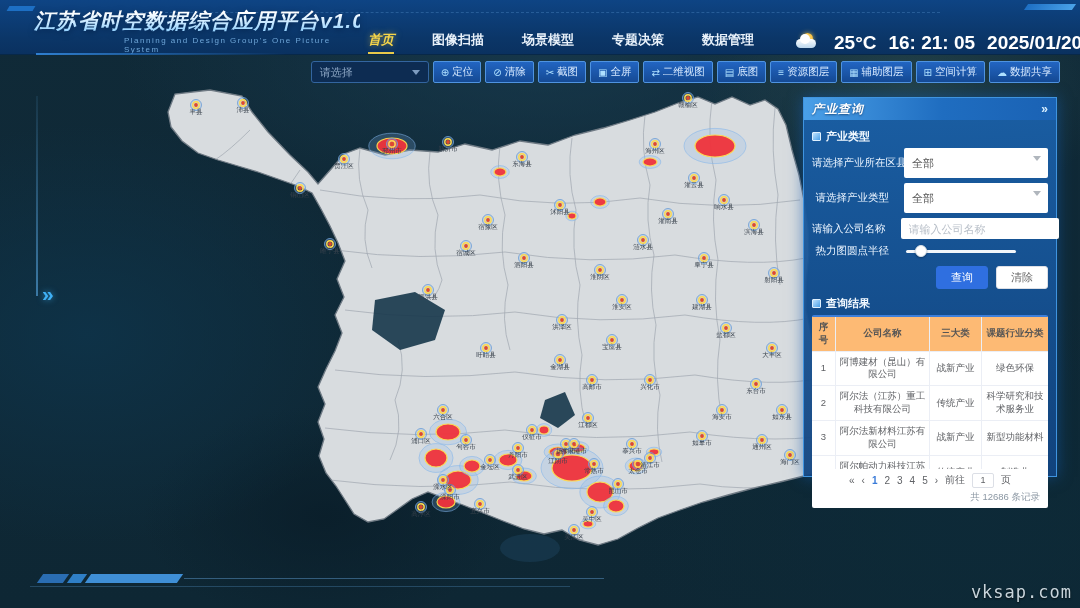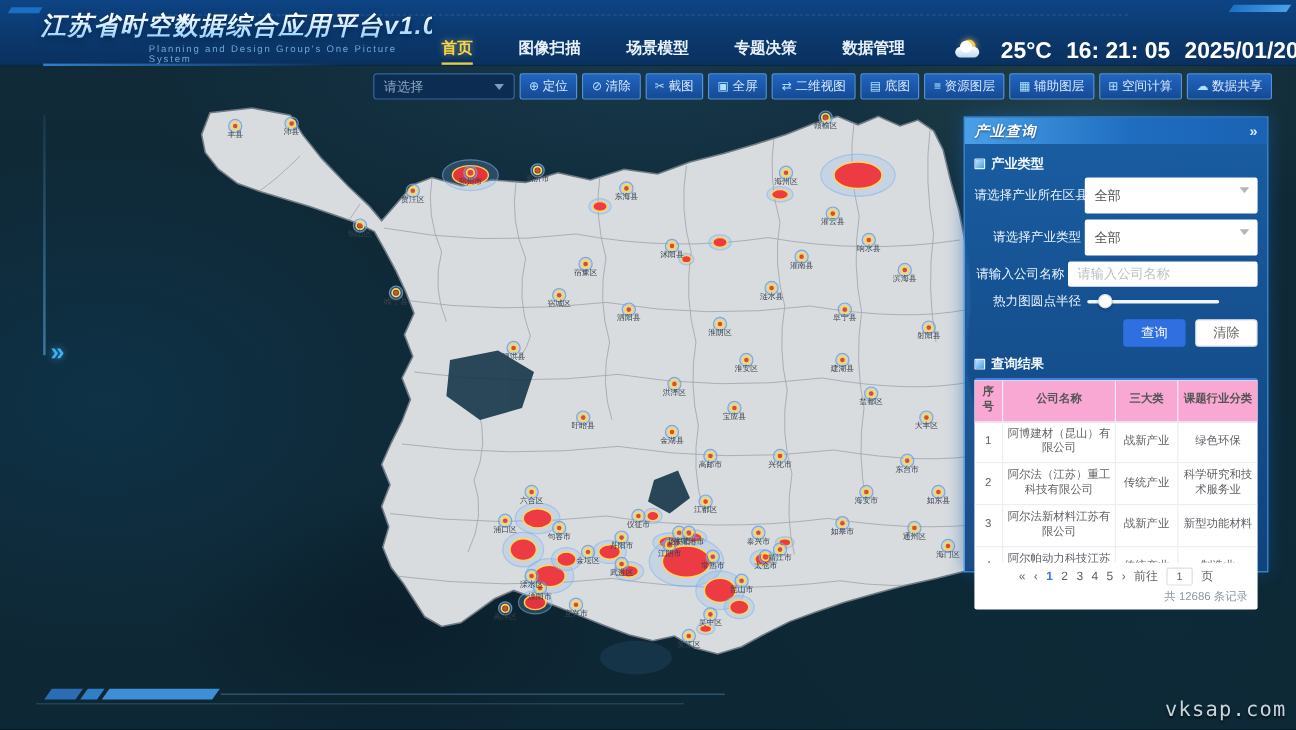--- a/index.html
+++ b/index.html
@@ -20,21 +20,21 @@
   .brand-title{font-size:21px;font-weight:900;font-style:italic;letter-spacing:1px;
     background:linear-gradient(180deg,#ffffff 20%,#8fd0ff 90%);-webkit-background-clip:text;background-clip:text;color:transparent;
     filter:drop-shadow(0 2px 3px rgba(0,20,50,.6));white-space:nowrap;}
   .brand-sub{font-size:8px;color:#6fa6d8;letter-spacing:1.5px;margin:1px 0 0 90px;}
   .hline1{position:absolute;left:130px;top:12px;width:810px;border-top:1px dashed rgba(120,180,240,.25);}
   .hline2{position:absolute;left:36px;top:46px;width:250px;height:2px;background:linear-gradient(90deg,#2f7fd0,rgba(47,127,208,0));}
   .corner-tl{position:absolute;left:8px;top:6px;width:26px;height:5px;background:#1d6fc4;transform:skewX(-30deg);}
   .corner-tr{position:absolute;right:6px;top:4px;width:48px;height:6px;background:linear-gradient(90deg,#1d6fc4,#4aa2e8);transform:skewX(-35deg);}
   .main-nav{display:flex;gap:38px;margin-left:8px;}
   .nav-item{font-size:13px;font-weight:bold;color:#e8f1fa;cursor:pointer;padding-bottom:3px;white-space:nowrap;}
-  .nav-item.active{color:#f7d64a;border-bottom:2px solid #e8c94a;text-shadow:0 0 6px rgba(247,214,74,.5);}
+  .nav-item.active{color:#f7d64a;border-bottom:2px solid #e8c94a;text-shadow:0 0 6px rgba(247,214,74,.5);font-style:italic;}
   .status{display:flex;align-items:center;gap:12px;margin-left:42px;color:#fff;font-size:19px;font-weight:bold;white-space:nowrap;}
   .wicon{position:relative;width:26px;height:20px;}
   .wicon .sun{position:absolute;left:6px;top:0;width:11px;height:11px;border-radius:50%;background:radial-gradient(#ffe27a,#f7b32b);box-shadow:0 0 5px rgba(255,210,80,.8);}
   .wicon .cloud{position:absolute;left:0px;top:6px;width:20px;height:9px;border-radius:8px;background:linear-gradient(#ffffff,#bcd8ee);}
   .wicon .cloud:before{content:"";position:absolute;left:4px;top:-5px;width:10px;height:10px;border-radius:50%;background:#fff;}
   .user{display:flex;align-items:center;gap:6px;margin-left:auto;margin-right:26px;cursor:pointer;}
   .avatar{width:26px;height:26px;border-radius:50%;background:radial-gradient(circle at 50% 32%,#e9b98a 0 30%,#f5f8fb 31%);position:relative;overflow:hidden;border:1px solid #cfe2f2;}
   .avatar:after{content:"";position:absolute;left:4px;bottom:-3px;width:18px;height:11px;border-radius:50% 50% 0 0;background:#4d7fb5;}
   .user-name{font-size:11px;color:#e8f1fa;}
   .user-caret{width:0;height:0;border-left:4px solid transparent;border-right:4px solid transparent;border-top:5px solid #9fc3e2;}
@@ -64,37 +64,37 @@
     background:linear-gradient(180deg,rgba(26,96,168,.95),rgba(17,68,128,.95));
     border:1px solid #3f94e0;box-shadow:0 0 14px rgba(20,90,170,.6);}
   .panel-hd{height:22px;background:linear-gradient(90deg,#4aa0e8,#1f6dc0 55%,#1a62b4);display:flex;align-items:center;padding:0 8px;}
   .panel-title{font-size:12px;font-weight:bold;color:#fff;font-style:italic;letter-spacing:1px;text-shadow:0 1px 2px rgba(0,30,70,.6);}
   .panel-collapse{margin-left:auto;color:#d8efff;font-size:12px;font-weight:bold;cursor:pointer;}
   .panel-bd{padding:6px 8px 0 8px;}
   .sec-row{display:flex;align-items:center;gap:5px;height:16px;margin:2px 0 4px 0;}
   .sec-ic{width:9px;height:9px;background:linear-gradient(135deg,#bfe3ff,#4aa0e8);border:1px solid #dff1ff;border-radius:1px;}
   .sec-label{font-size:11px;font-weight:bold;color:#f2f9ff;}
   .f-row{display:flex;align-items:center;margin-bottom:5px;}
-  .f-label{width:92px;text-align:right;font-size:10.5px;color:#eaf4ff;padding-right:3px;white-space:nowrap;}
+  .f-label{width:92px;text-align:right;font-size:10.5px;color:#eaf4ff;padding-right:15px;white-space:nowrap;}
   .f-select{flex:1;height:21px;background:#fff;border-radius:2px;display:flex;align-items:center;padding:15px 8px;font-size:11px;color:#555;cursor:pointer;position:relative;}
   .f-select:after{content:"";position:absolute;right:7px;top:8px;width:0;height:0;border-left:4px solid transparent;border-right:4px solid transparent;border-top:5px solid #b0b6bd;}
   .f-input{flex:1;height:21px;background:#fff;border:none;border-radius:2px;padding:0 8px;font-size:11px;color:#333;}
   .f-input::placeholder{color:#b8bfc8;}
   .slider{position:relative;width:110px;height:14px;margin-left:2px;}
   .slider .track{position:absolute;left:0;top:6px;width:100%;height:3px;border-radius:2px;background:#f2f6fa;}
   .slider .thumb{position:absolute;left:8%;top:1px;width:12px;height:12px;border-radius:50%;background:#fff;border:1px solid #dbe3ea;box-shadow:0 1px 2px rgba(0,20,40,.4);cursor:pointer;}
   .btn-row{display:flex;gap:8px;justify-content:flex-end;margin:8px 0 6px 14px;}
   .btn{height:23px;padding:0 14px;border-radius:3px;font-size:11px;display:flex;align-items:center;cursor:pointer;}
   .btn.primary{background:#2f6fe0;color:#fff;border:1px solid #2f6fe0;}
   .btn.plain{background:#fff;color:#666;border:1px solid #dcdfe6;}
   .card{background:#fff;border-radius:2px;border-top:2px solid #3d7fd9;overflow:hidden;}
   .tbl{width:100%;}
   .tbl-wrap{height:152px;overflow:hidden;}
   .t-row{display:grid;grid-template-columns:24px 94px 52px 1fr;border-bottom:1px solid #ebeef5;}
-  .t-row.hd{background:#f9a8d4;}
+  .t-row.hd{background:#fdba74;}
   .t-cell{padding:4px 3px;font-size:9.5px;color:#606266;text-align:center;display:flex;align-items:center;justify-content:center;line-height:1.35;border-right:1px solid #ebeef5;}
   .t-row .t-cell:last-child{border-right:none;}
   .t-row.hd .t-cell{font-weight:bold;color:#555;}
   .pager{display:flex;align-items:center;justify-content:center;gap:7px;height:22px;font-size:10px;color:#606266;}
   .pg{cursor:pointer;}
   .pg.active{color:#3a7bd8;font-weight:bold;}
   .pg-goto{width:22px;height:15px;border:1px solid #dcdfe6;border-radius:2px;font-size:9px;text-align:center;color:#606266;padding:0;}
   .total{font-size:9.5px;color:#8b97a3;text-align:right;padding:0 8px 4px 0;}
 </style>
 </head>

